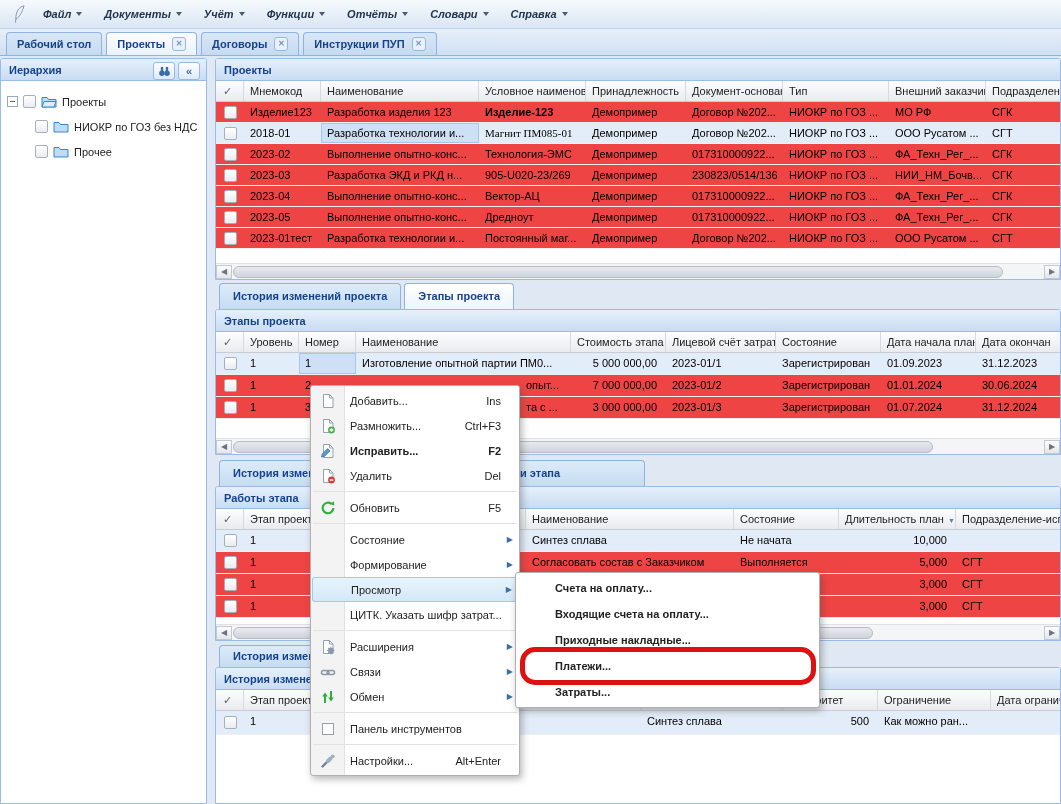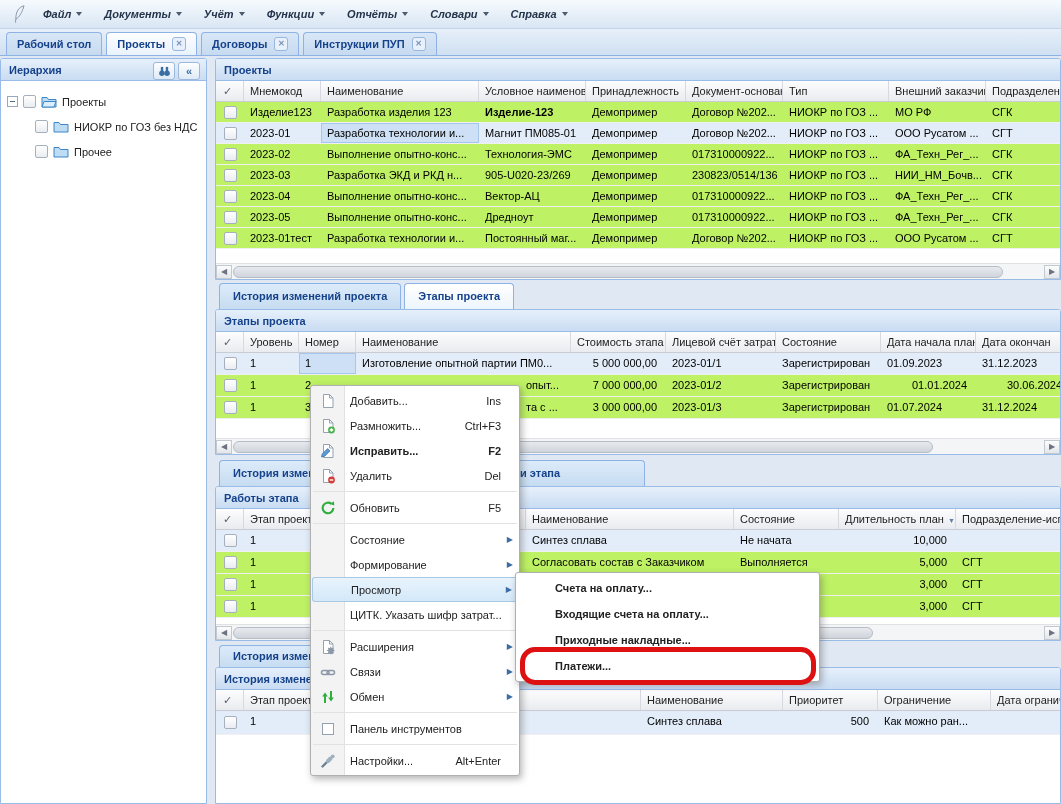--- a/index.html
+++ b/index.html
@@ -60,21 +60,21 @@
   .tfold{margin-right:5px;flex:none;display:flex;}
   .tr-lbl{white-space:nowrap;}
 
   
   .grid{position:relative;overflow:hidden;}
   .g-hd-row{display:flex;height:21px;background:linear-gradient(#fdfdfe,#e9ebef);border-bottom:1px solid #c9cdd3;}
   .g-hd{flex:none;border-right:1px solid #d6dae0;padding:4px 4px 0 6px;font-size:11px;color:#222;
         white-space:nowrap;overflow:hidden;}
   .g-hd.chkh{text-align:center;padding-left:0;color:#55606e;}
   .sortar{font-size:7px;color:#5d7fa8;margin-left:4px;}
-  .g-row{display:flex;height:21px;border-bottom:1px solid #f0f0f0;background:#bef264;}
+  .g-row{display:flex;height:21px;border-bottom:1px solid #f0f0f0;background:#ef4444;}
   .stages .g-row,.works .g-row{height:22px;}
   .history .g-row{height:24px;}
   .g-row.sel{background:#e3edf9;}
   .g-cell{flex:none;padding:4px 4px 0 6px;font-size:11px;color:#000;white-space:nowrap;overflow:hidden;}
   .g-cell.num{text-align:right;padding-right:9px;}
   .g-cell.focus{background:#cee0f5;box-shadow:inset 0 0 0 1px #a6c6ea;}
   .g-cell.chk{display:flex;align-items:center;justify-content:center;padding:0;}
 
   
   .hscroll{position:absolute;left:0;right:0;bottom:0;height:16px;background:#f4f5f7;border-top:1px solid #dfe1e5;
@@ -237,23 +237,23 @@
           <div class="g-cell" style="width: 100px;">Демопример</div>
           <div class="g-cell" style="width: 97px;">Договор №202...</div>
           <div class="g-cell" style="width: 106px;">НИОКР по ГОЗ ...</div>
           <div class="g-cell" style="width: 97px;">МО РФ</div>
           <div class="g-cell" style="width: 100px;">СГК</div>
         </div>
         <div class="g-row sel">
           <div class="g-cell chk" style="width: 28px;">
             <span class="cb"></span>
           </div>
-          <div class="g-cell" style="width: 77px;">2023-01</div>
+          <div class="g-cell" style="width: 77px;">2018-01</div>
           <div class="g-cell focus" style="width: 158px;">Разработка технологии и...</div>
-          <div class="g-cell" style="width: 107px;">Магнит ПМ085-01</div>
+          <div class="g-cell" style="width: 107px; font-family: Liberation Serif, serif;">Магнит ПМ085-01</div>
           <div class="g-cell" style="width: 100px;">Демопример</div>
           <div class="g-cell" style="width: 97px;">Договор №202...</div>
           <div class="g-cell" style="width: 106px;">НИОКР по ГОЗ ...</div>
           <div class="g-cell" style="width: 97px;">ООО Русатом ...</div>
           <div class="g-cell" style="width: 100px;">СГТ</div>
         </div>
         <div class="g-row">
           <div class="g-cell chk" style="width: 28px;">
             <span class="cb"></span>
           </div>
@@ -269,21 +269,21 @@
         <div class="g-row">
           <div class="g-cell chk" style="width: 28px;">
             <span class="cb"></span>
           </div>
           <div class="g-cell" style="width: 77px;">2023-03</div>
           <div class="g-cell" style="width: 158px;">Разработка ЭКД и РКД н...</div>
           <div class="g-cell" style="width: 107px;">905-U020-23/269</div>
           <div class="g-cell" style="width: 100px;">Демопример</div>
           <div class="g-cell" style="width: 97px;">230823/0514/136</div>
           <div class="g-cell" style="width: 106px;">НИОКР по ГОЗ ...</div>
-          <div class="g-cell" style="width: 97px;">НИИ_НМ_Бочв...</div>
+          <div class="g-cell" style="width: 97px; text-align: right;">НИИ_НМ_Бочв...</div>
           <div class="g-cell" style="width: 100px;">СГК</div>
         </div>
         <div class="g-row">
           <div class="g-cell chk" style="width: 28px;">
             <span class="cb"></span>
           </div>
           <div class="g-cell" style="width: 77px;">2023-04</div>
           <div class="g-cell" style="width: 158px;">Выполнение опытно-конс...</div>
           <div class="g-cell" style="width: 107px;">Вектор-АЦ</div>
           <div class="g-cell" style="width: 100px;">Демопример</div>
@@ -363,21 +363,21 @@
         <div class="g-row">
           <div class="g-cell chk" style="width: 28px;">
             <span class="cb"></span>
           </div>
           <div class="g-cell" style="width: 55px;">1</div>
           <div class="g-cell" style="width: 57px;">2</div>
           <div class="g-cell" style="width: 215px; padding-left: 170px;">опыт...</div>
           <div class="g-cell num" style="width: 95px;">7 000 000,00</div>
           <div class="g-cell" style="width: 110px;">2023-01/2</div>
           <div class="g-cell" style="width: 105px;">Зарегистрирован</div>
-          <div class="g-cell" style="width: 95px; margin-left: 25px;">01.01.2024</div>
+          <div class="g-cell" style="width: 95px;">01.01.2024</div>
           <div class="g-cell" style="width: 90px;">30.06.2024</div>
         </div>
         <div class="g-row">
           <div class="g-cell chk" style="width: 28px;">
             <span class="cb"></span>
           </div>
           <div class="g-cell" style="width: 55px;">1</div>
           <div class="g-cell" style="width: 57px;">3</div>
           <div class="g-cell" style="width: 215px; padding-left: 170px;">та с ...</div>
           <div class="g-cell num" style="width: 95px;">3 000 000,00</div>
@@ -667,15 +667,21 @@
         <span class="m-lb">Приходные накладные...</span>
         <span class="m-sc"></span>
         <span class="m-ar"></span>
       </div>
       <div class="m-item ann" style="--ann: #dd1111;">
         <span class="m-ic"></span>
         <span class="m-lb">Платежи...</span>
         <span class="m-sc"></span>
         <span class="m-ar"></span>
       </div>
+      <div class="m-item">
+        <span class="m-ic"></span>
+        <span class="m-lb">Затраты...</span>
+        <span class="m-sc"></span>
+        <span class="m-ar"></span>
+      </div>
     </div>
 
 </div>
 
 </body></html>

